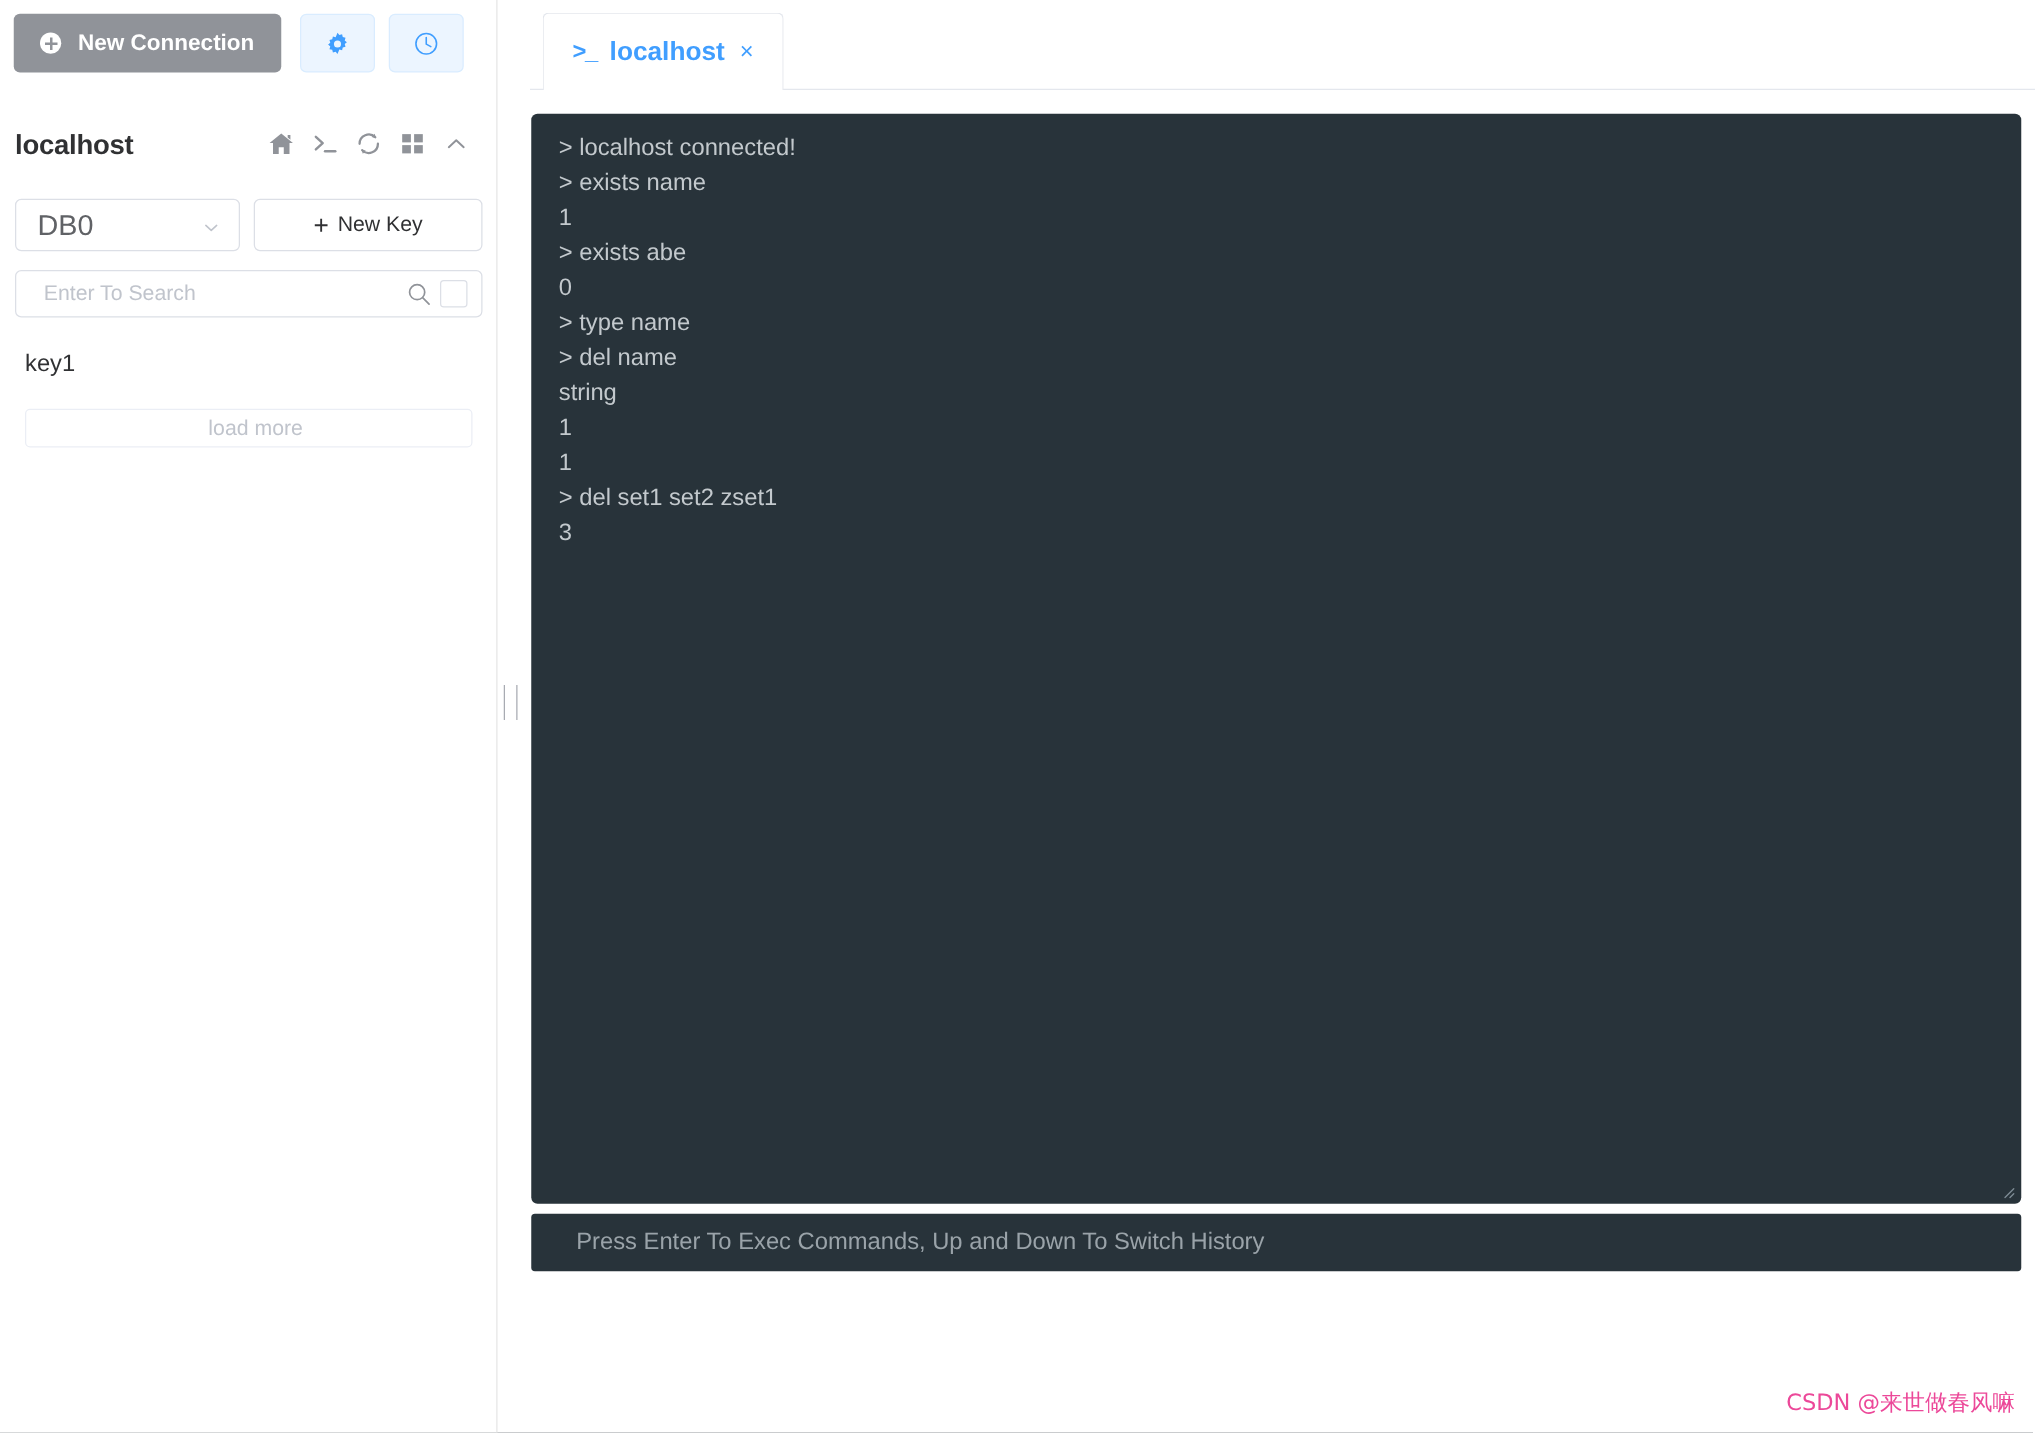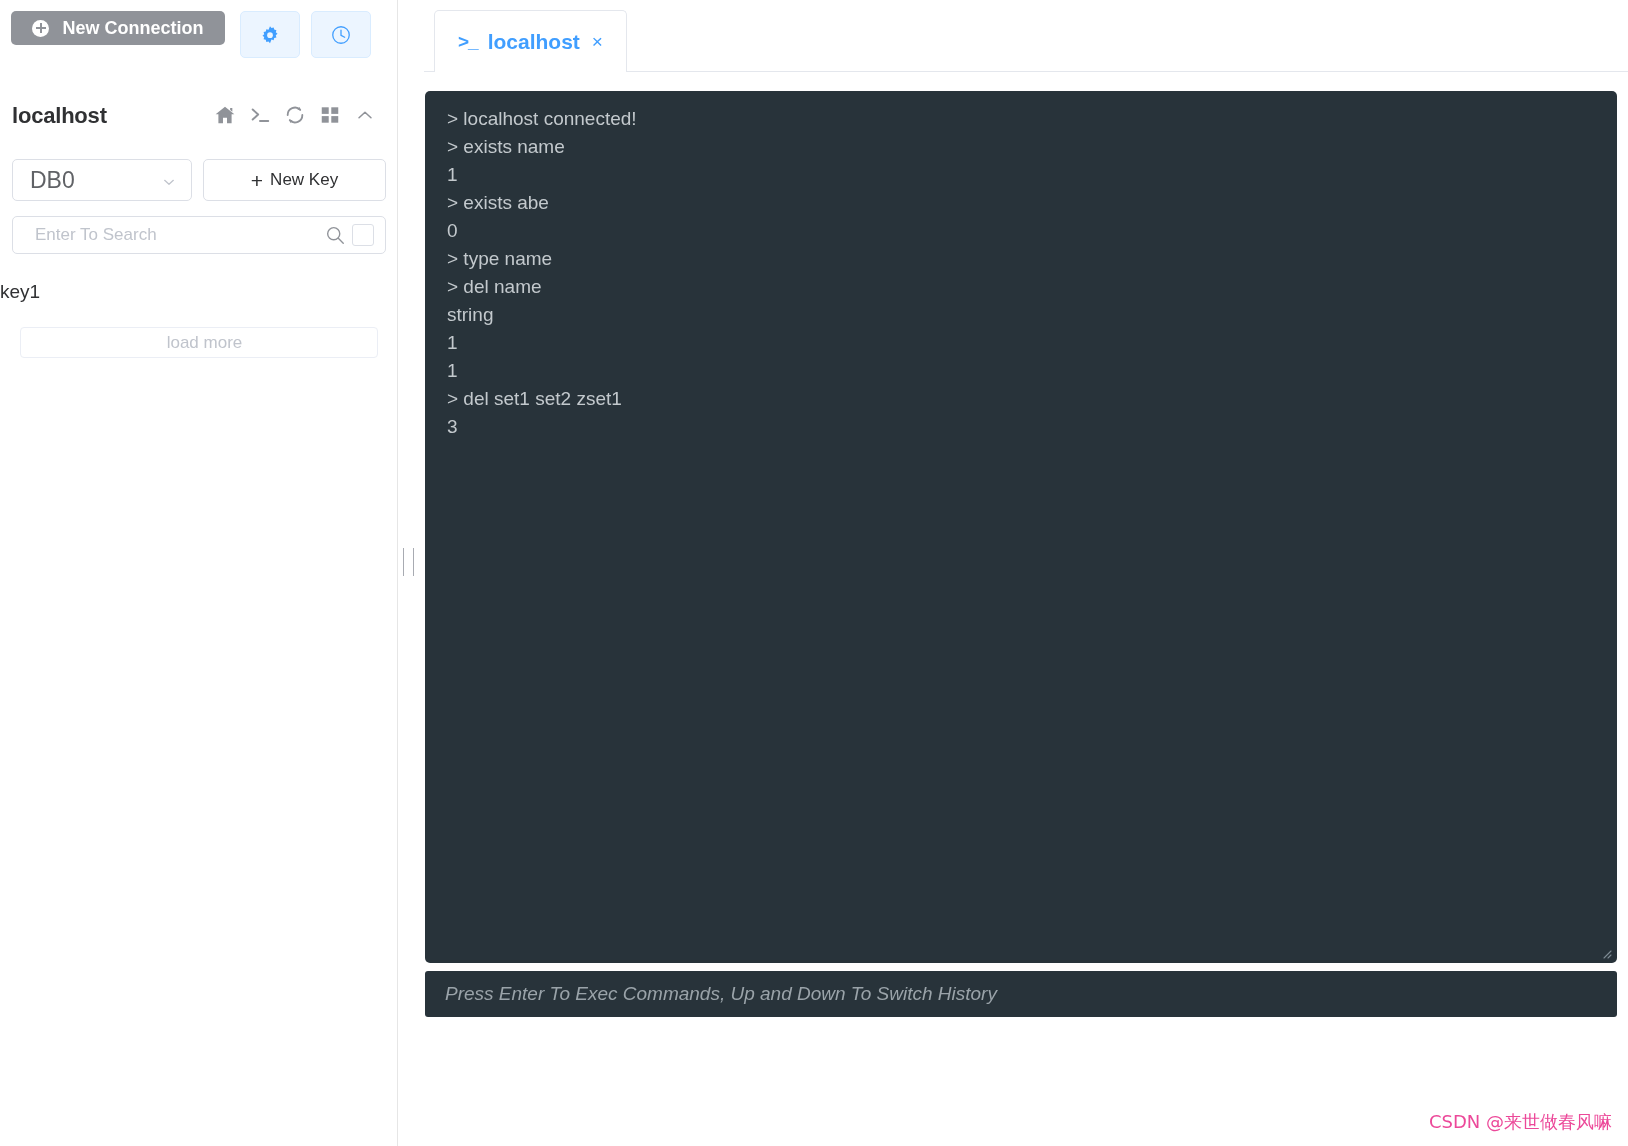--- a/index.html
+++ b/index.html
@@ -14,21 +14,21 @@
   
   #left-panel {
     position: absolute; left: 0; top: 0;
     width: 398px; height: 1146px;
     background: #ffffff;
     border-right: 1px solid #e6e6e6;
   }
   .toolbar { position: absolute; left: 0; top: 0; width: 398px; height: 70px; }
   #new-connection-button {
     position: absolute; left: 11px; top: 11px;
-    width: 214px; height: 34px;
+    width: 214px; height: 47px;
     background: #909399; color: #ffffff;
     border: none; border-radius: 5px;
     font-size: 18px; font-weight: bold;
     display: flex; align-items: center; justify-content: center;
     gap: 13px; cursor: pointer;
     font-family: "Liberation Sans", sans-serif;
   }
   .plus-circle {
     width: 17px; height: 17px; border-radius: 50%;
     background: #ffffff; position: relative; flex: 0 0 auto;
@@ -99,21 +99,21 @@
   #search-input::placeholder { color: #c0c4cc; }
   #search-icon-wrap { width: 34px; display: flex; align-items: center; justify-content: center; cursor: pointer; }
   #search-checkbox {
     width: 22px; height: 22px; border: 1px solid #dcdfe6; border-radius: 3px;
     background: #fff; margin-right: 11px; cursor: pointer;
   }
 
   
   #key-list { position: absolute; left: 0; top: 276px; width: 398px; }
   .key-item {
-    height: 32px; 
+    height: 32px; padding-left: 20px;
     font-size: 19px; color: #303133; line-height: 32px;
     cursor: pointer;
   }
   #load-more-button {
     margin: 19px 20px 0 20px; width: 358px; height: 31px;
     border: 1px solid #ebeef5; border-radius: 4px; background: #fff;
     color: #c0c4cc; font-size: 17px; cursor: pointer;
     display: flex; align-items: center; justify-content: center;
     font-family: "Liberation Sans", sans-serif;
     padding-left: 11px;
@@ -163,23 +163,22 @@
     width: 14px; height: 14px;
   }
   #terminal-input-wrap {
     position: absolute; left: 11px; top: 971px;
     width: 1192px; height: 46px;
     background: #28333a; border-radius: 3px;
     display: flex; align-items: center;
   }
   #terminal-input {
     width: 100%; border: none; outline: none; background: transparent;
-    margin-left: 20px; font-size: 19px; color: #e2e6e9;
-    font-family: "Liberation Sans", sans-serif;
-    font-style: italic;
+    margin-left: 36px; font-size: 19px; color: #e2e6e9;
+    font-family: "Liberation Sans", sans-serif;
   }
   #terminal-input::placeholder { color: #9aa3a9; }
 
   
   #watermark {
     position: absolute; right: 16px; bottom: 12px;
     font-size: 18px; color: #ec4899;
     font-family: "DejaVu Sans", sans-serif;
     user-select: none;
   }

